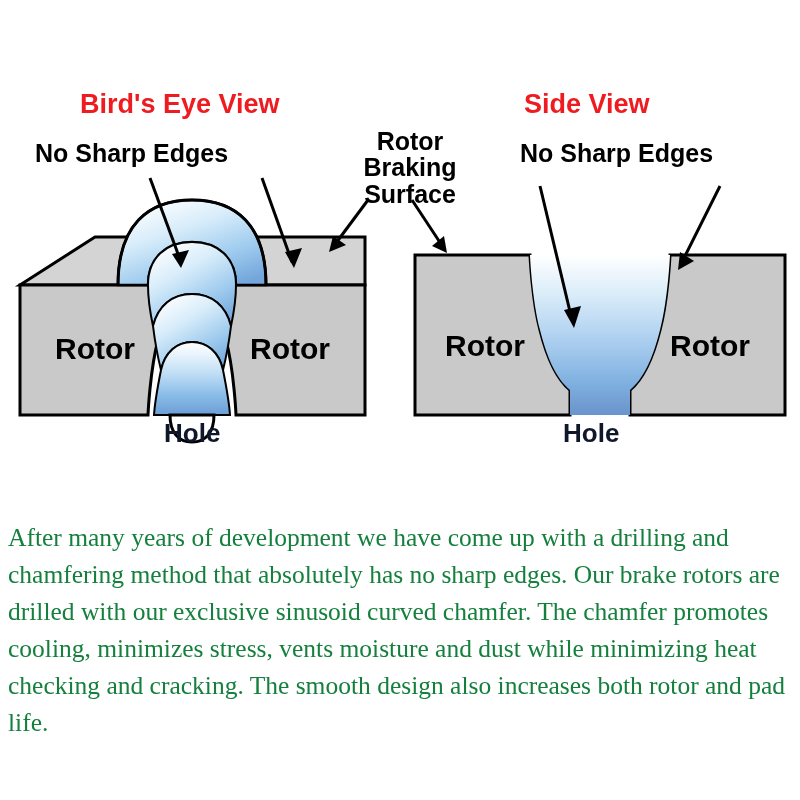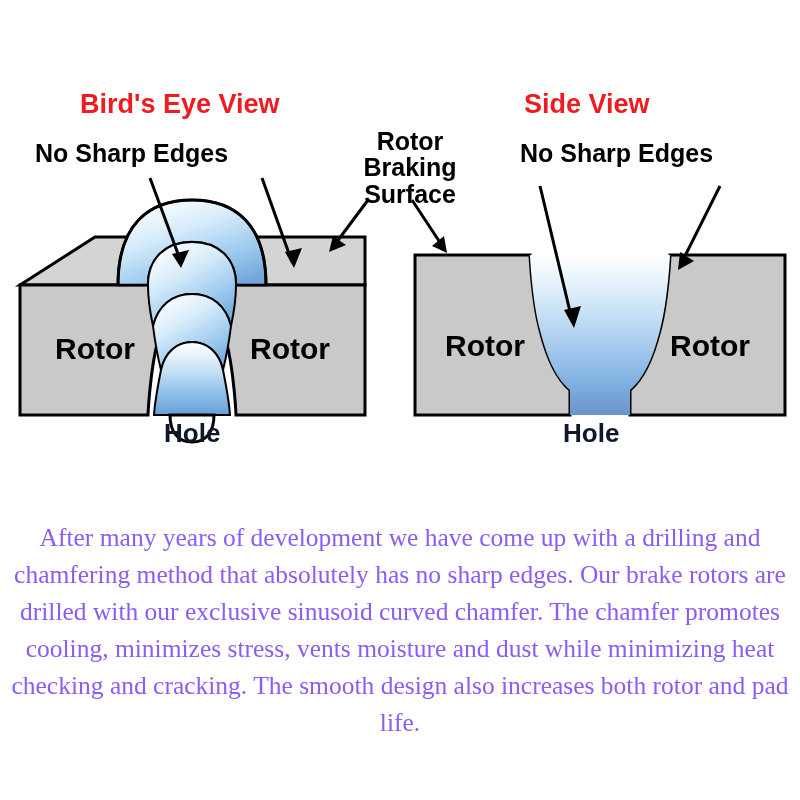--- a/index.html
+++ b/index.html
@@ -55,25 +55,25 @@
   .rotor-word {
     color: #000000;
     font-size: 30px;
     font-weight: bold;
   }
   .caption {
     position: absolute;
     left: 8px;
     top: 520px;
     width: 784px;
-    text-align: center;
+    text-align: left;
     font-family: "Liberation Serif", serif;
     font-size: 25.5px;
     line-height: 1.45;
-    color: #8b5cf6;
+    color: #15803d;
   }
 </style>
 </head>
 <body>
 
 <div class="stage">
 
   <div class="diagram-area">
 
     <svg class="svg-root" width="800" height="470" viewBox="0 0 800 470">

